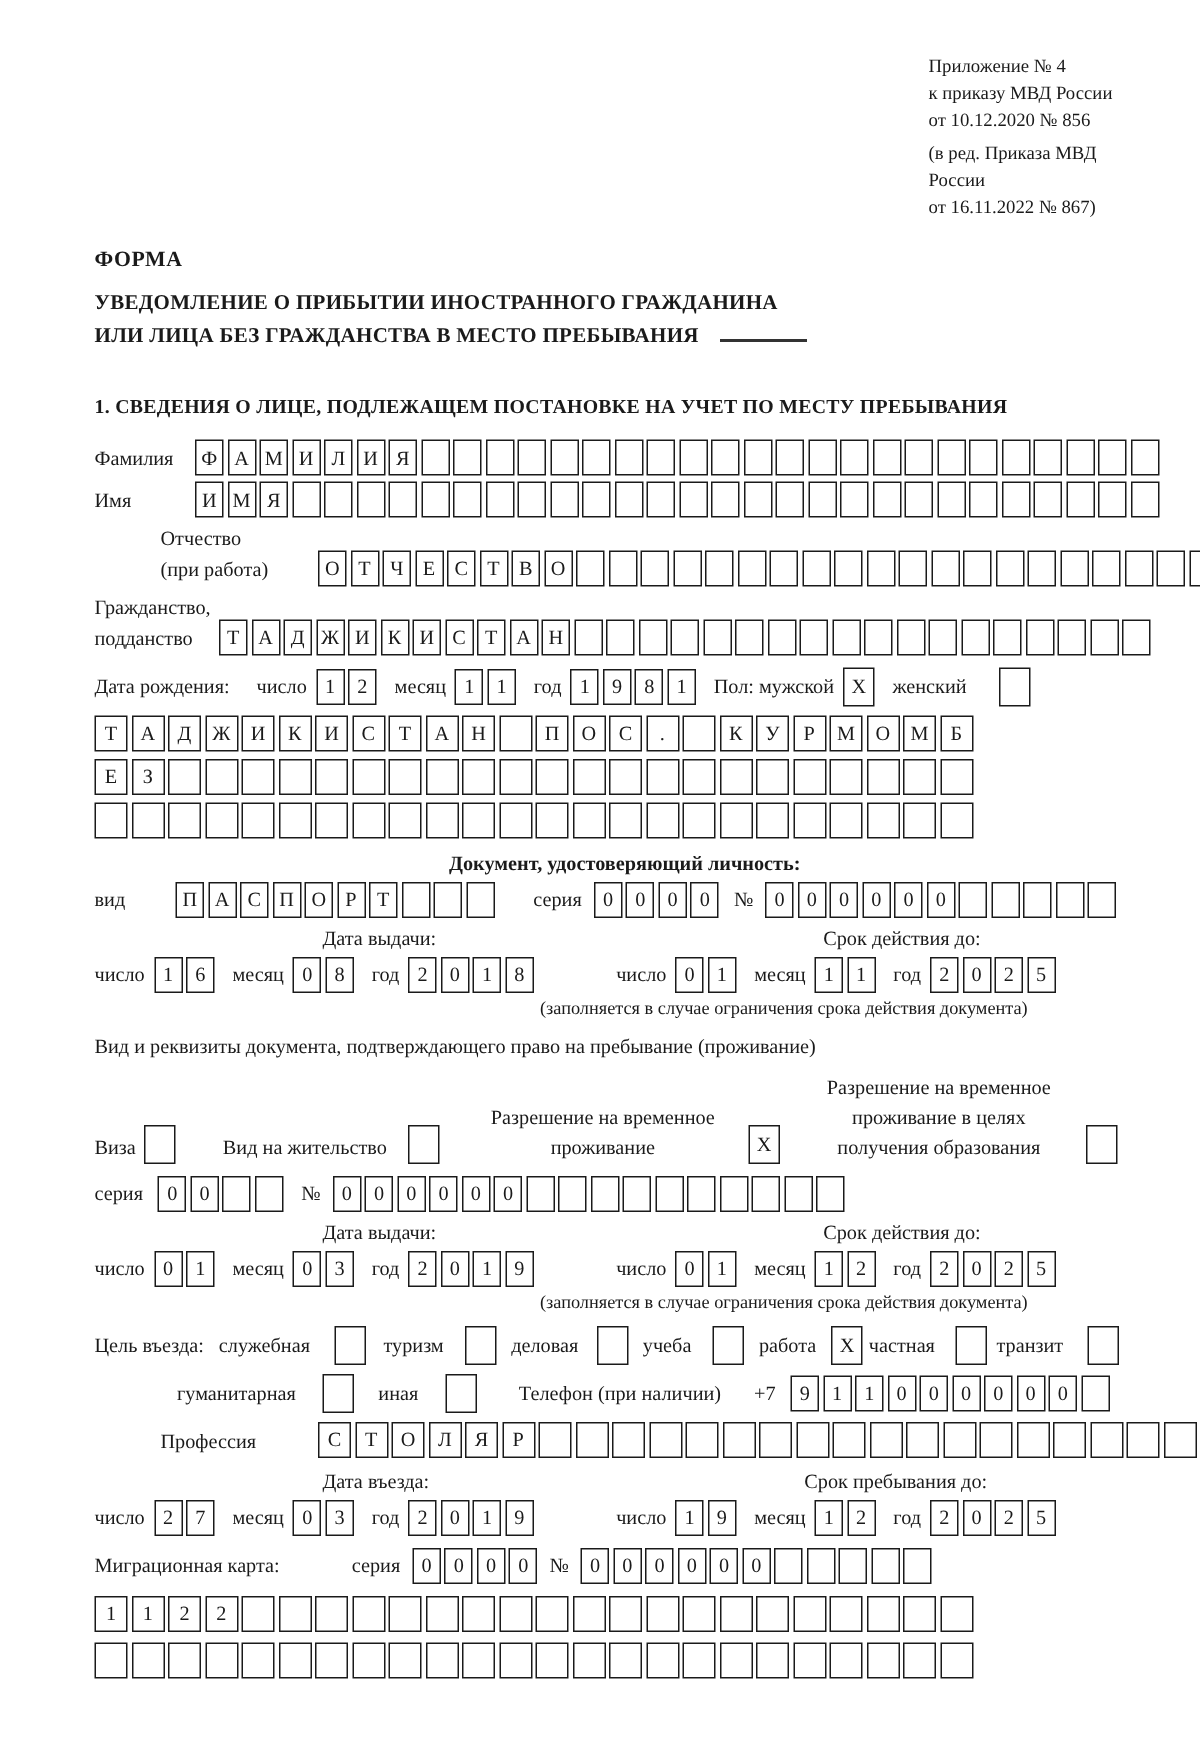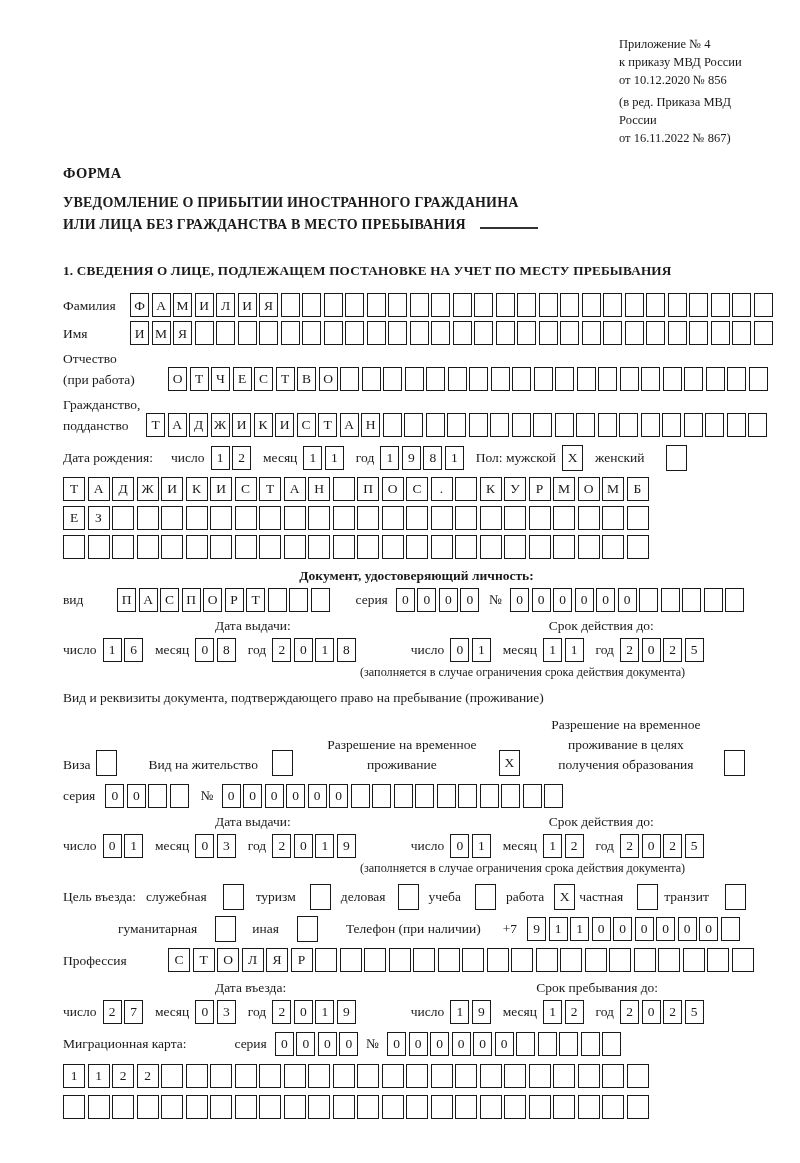--- a/index.html
+++ b/index.html
@@ -29,21 +29,21 @@
   .cell {
     flex:0 0 auto; width:19px; height:24px;
     border:1.6px solid #1a1a1a; background:#fff;
     display:flex; align-items:center; justify-content:center;
     font-size:13.5px; line-height:1;
   }
   .wide .cell { width:22px; }
   .cb .cell { width:21px; height:26px; } .mt6 { margin-top:6px; } .mt4 { margin-top:4px; }
   .mt14 { margin-top:14px; } .mt8 { margin-top:8px; }
 
-  .w67 { width:67px; } .w105 { width:105px; } .w83 { width:83px; }
+  .w67 { width:67px; } .w105 { width:105px;margin-left:44px; } .w83 { width:83px; }
   .stack { display:flex; flex-direction:column; }
   .vrows { display:flex; flex-direction:column; gap:5px; }
 
   .center-b { text-align:center; font-weight:bold; font-size:13.5px; margin-top:9px; }
 
   .dg { display:flex; align-items:center; }
   .dg .dl { margin-right:6px; }
   .dg .sp { margin-left:12px; }
 
   .labels-line { display:flex; font-size:13.5px; }

